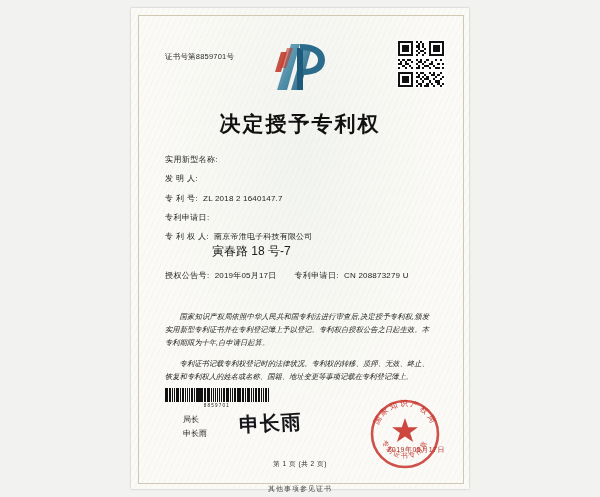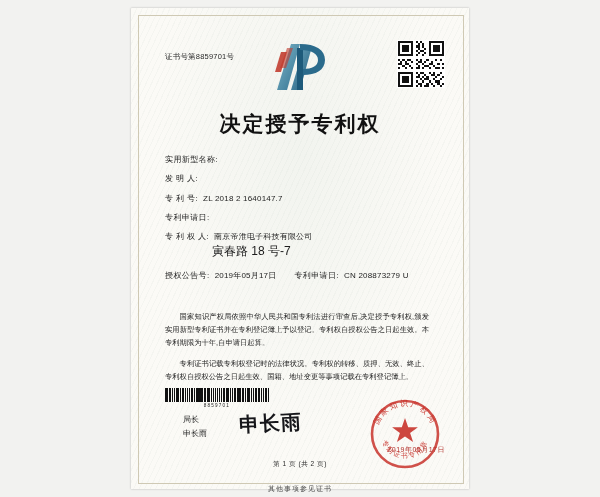--- a/index.html
+++ b/index.html
@@ -139,20 +139,21 @@
     top: 303px;
     width: 272px;
     font-size: 7.3px;
     line-height: 1.75;
     color: #1d1d1d;
     text-align: justify;
   }
   .paragraphs p {
     margin: 0 8px 9px 0;
     text-indent: 14.6px;
+    font-style: italic;
   }
 
   
   .barcode {
     position: absolute;
     left: 34px;
     top: 380px;
     width: 104px;
     height: 17px;
   }
@@ -391,21 +392,21 @@
       <div class="field-row two-col">
         <span class="field-label">授权公告号:</span>
         <span class="field-value">2019年05月17日</span>
         <span class="field-label">专利申请日:</span>
         <span class="field-value">CN 208873279 U</span>
       </div>
     </div>
 
     <div class="paragraphs">
       <p>国家知识产权局依照中华人民共和国专利法进行审查后,决定授予专利权,颁发实用新型专利证书并在专利登记簿上予以登记。专利权自授权公告之日起生效。本专利期限为十年,自申请日起算。</p>
-      <p>专利证书记载专利权登记时的法律状况。专利权的转移、质押、无效、终止、专利权自授权公告之日起生效、国籍、地址变更等事项记载在专利登记簿上。</p>
+      <p>专利证书记载专利权登记时的法律状况。专利权的转移、质押、无效、终止、恢复和专利权人的姓名或名称、国籍、地址变更等事项记载在专利登记簿上。</p>
     </div>
 
     <div class="barcode">
       <div class="bars" id="barcode-bars">
           <i style="width: 1.2px; margin-right: 0.5px;"></i>
           <i style="width: 1.8px; margin-right: 1px;"></i>
           <i style="width: 0.6px; margin-right: 0.5px;"></i>
           <i style="width: 1.2px; margin-right: 1px;"></i>
           <i style="width: 1.2px; margin-right: 1px;"></i>
           <i style="width: 1.8px; margin-right: 0.5px;"></i>

